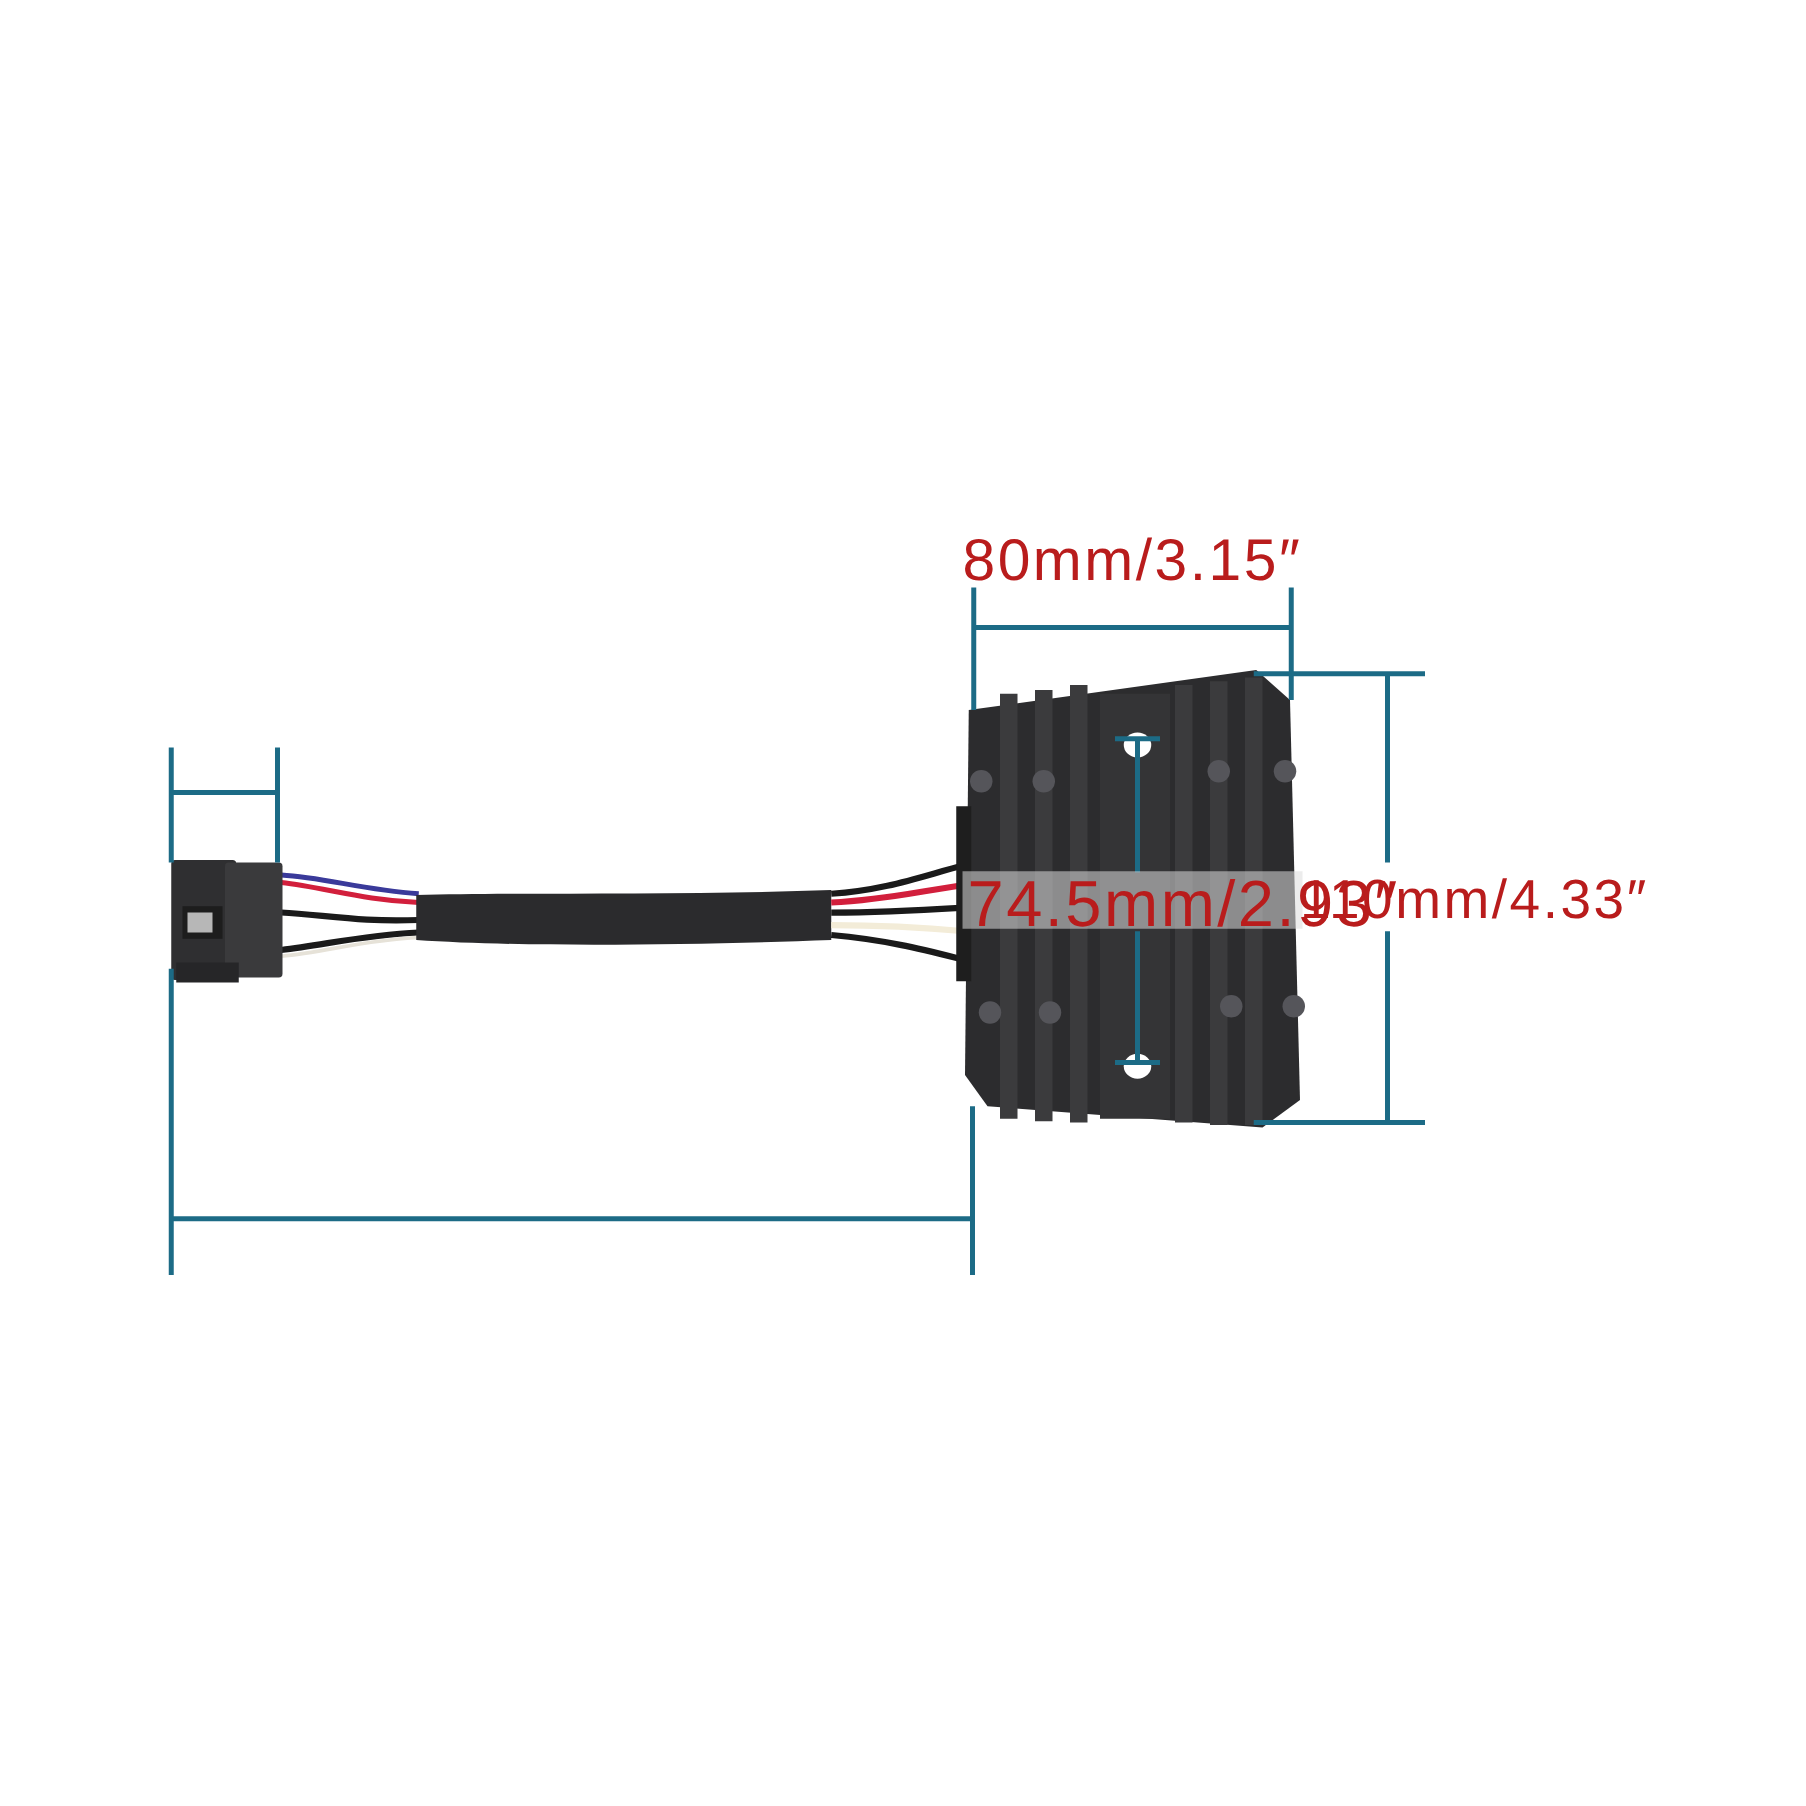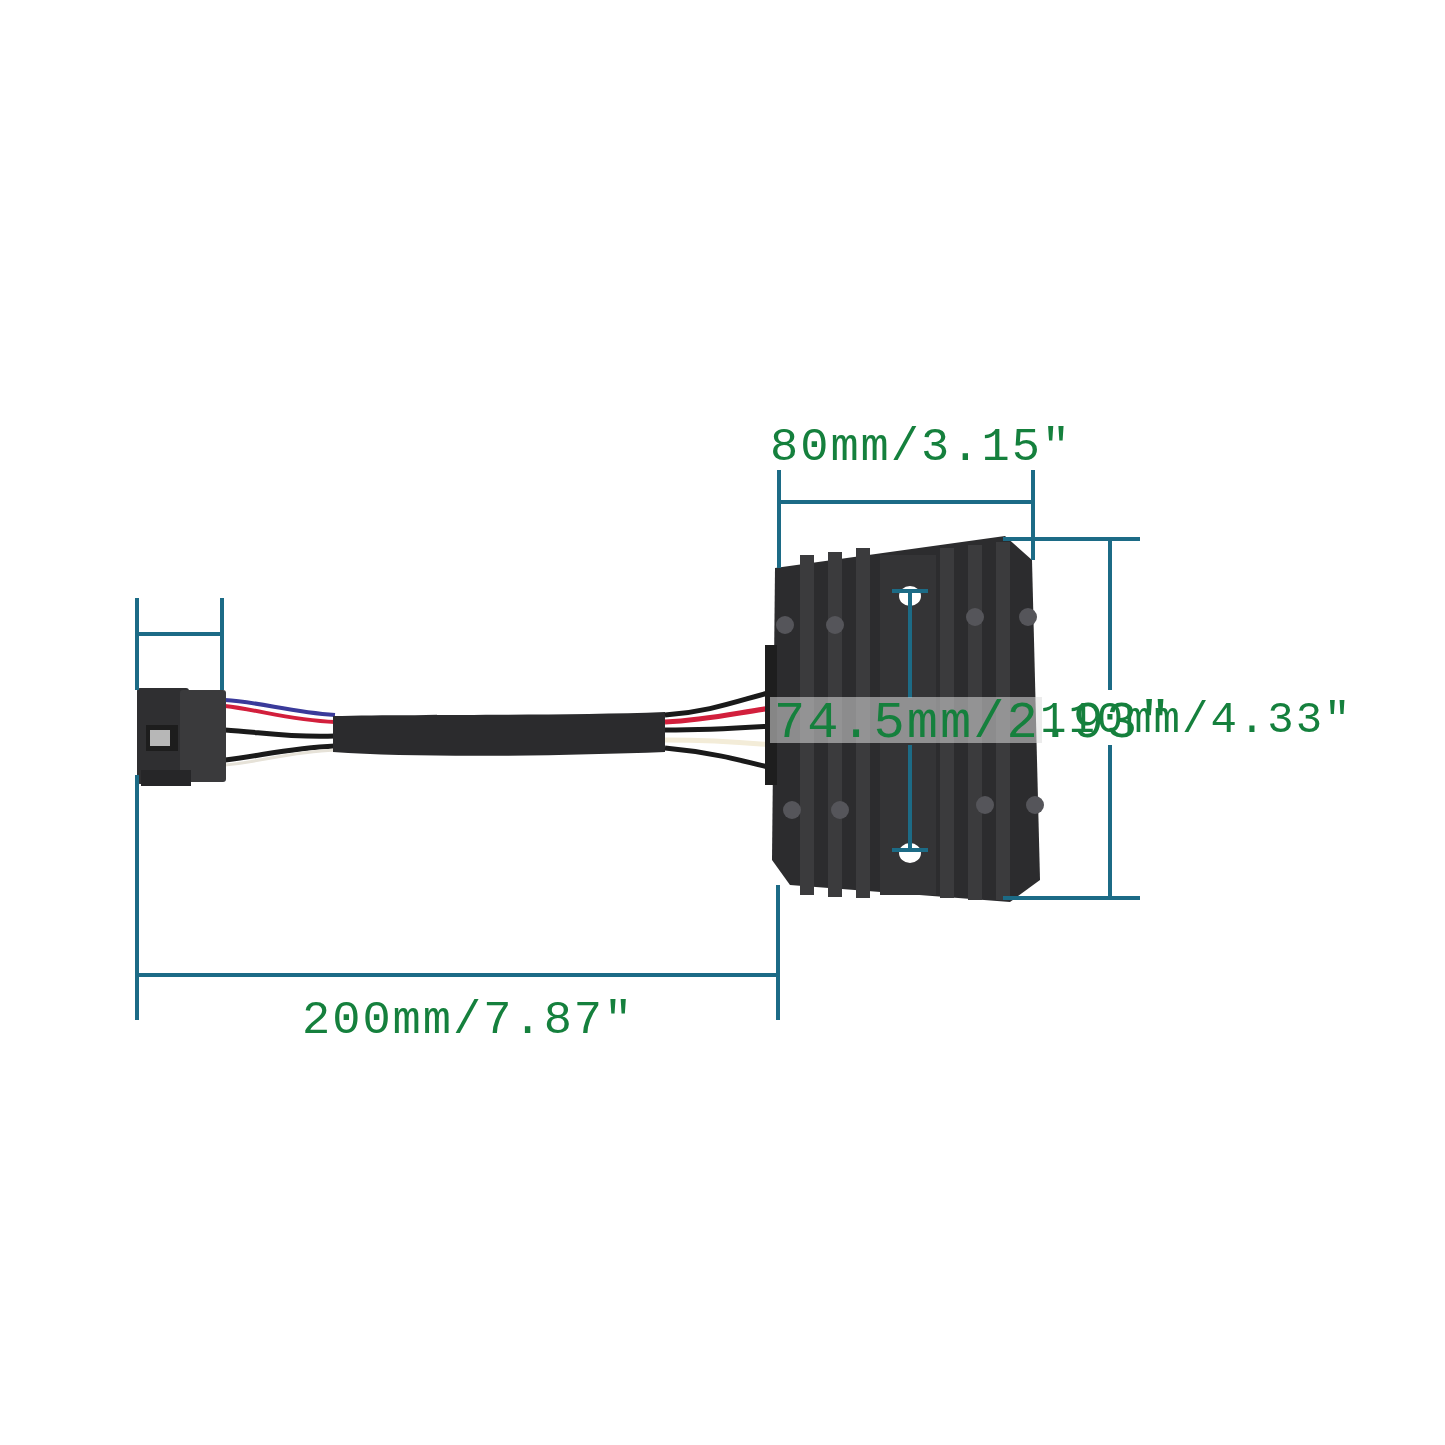--- a/index.html
+++ b/index.html
@@ -1,18 +1,18 @@
 <!DOCTYPE html>
 <html><head>
 <meta charset="utf-8">
 <style>
   html, body { margin:0; padding:0; background:#ffffff; }
   body { width:1445px; height:1445px; position:relative; overflow:hidden; font-family:"Liberation Sans", "DejaVu Sans", sans-serif; }
   .stage { position:absolute; left:0; top:0; width:1445px; height:1445px; }
-  .label { position:absolute; color:#15803d; font-size:47px; letter-spacing:2px; white-space:nowrap; line-height:1;font-family:Liberation Mono, monospace; }
+  .label { position:absolute; color:#b91c1c; font-size:47px; letter-spacing:2px; white-space:nowrap; line-height:1; }
   .label-overlay { position:absolute; background:rgba(220,220,220,0.55); }
   svg { position:absolute; left:0; top:0; }
 </style>
 </head>
 <body>
 
 <div class="stage">
 
   <svg width="1445" height="1445" viewBox="0 0 1445 1445">
 
@@ -96,14 +96,13 @@
       <line x1="137" y1="975" x2="778" y2="975"></line>
     </g>
   </svg>
 
   <div class="label" style="left:770px; top:424px;">80mm/3.15″</div>
 
   <div class="label-overlay" style="left:770px; top:697px; width:272px; height:46px;"></div>
   <div class="label" style="left:774px; top:698px; font-size:52px;">74.5mm/2.93″</div>
   <div class="label" style="left:1040px; top:698px; font-size:44px;">110mm/4.33″</div>
 
-  <div class="label" style="left:302px; top:997px;">200mm/7.87″</div>
 </div>
 
 </body></html>

